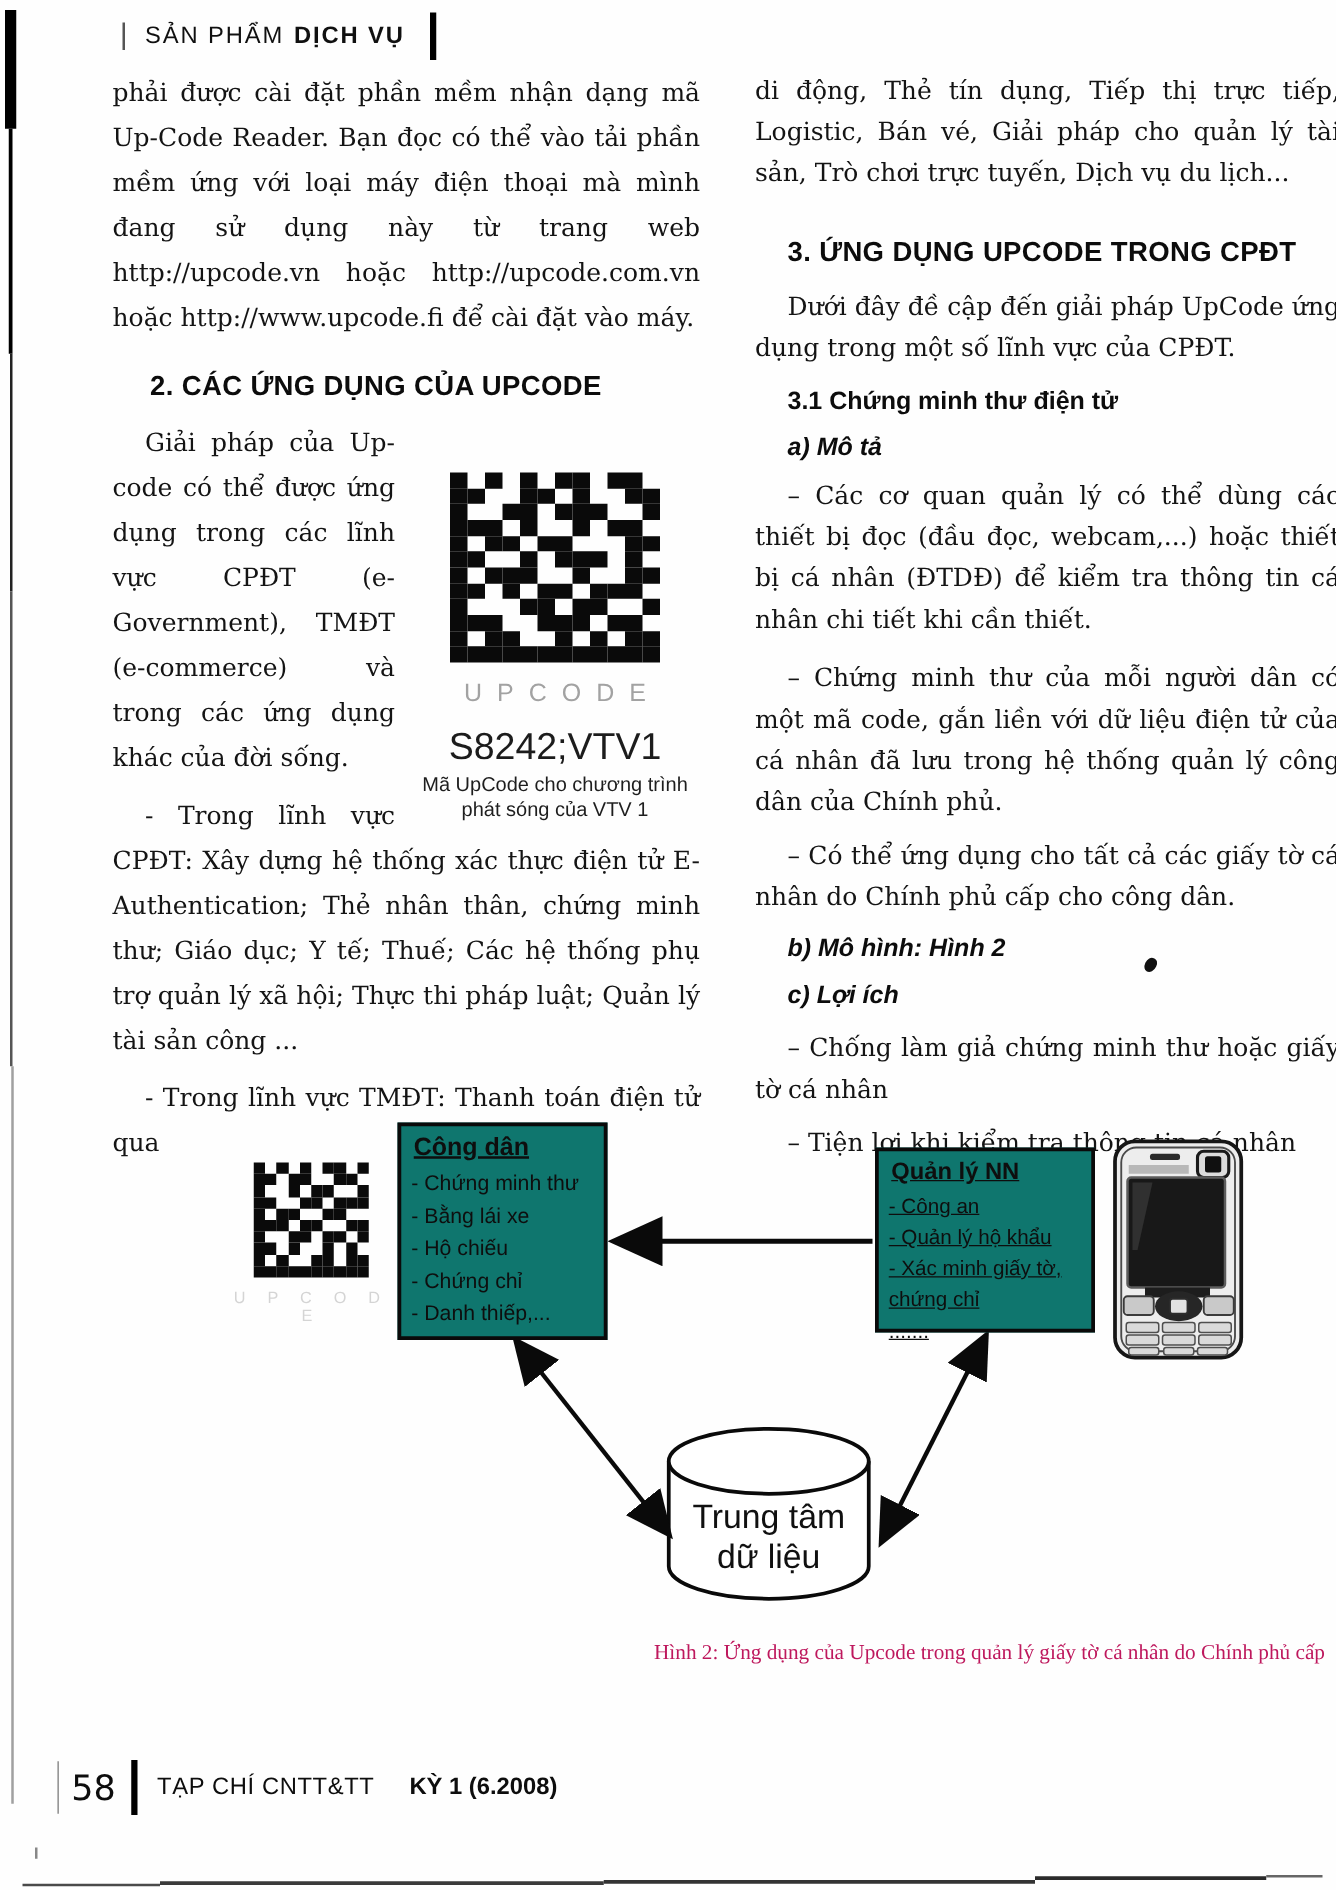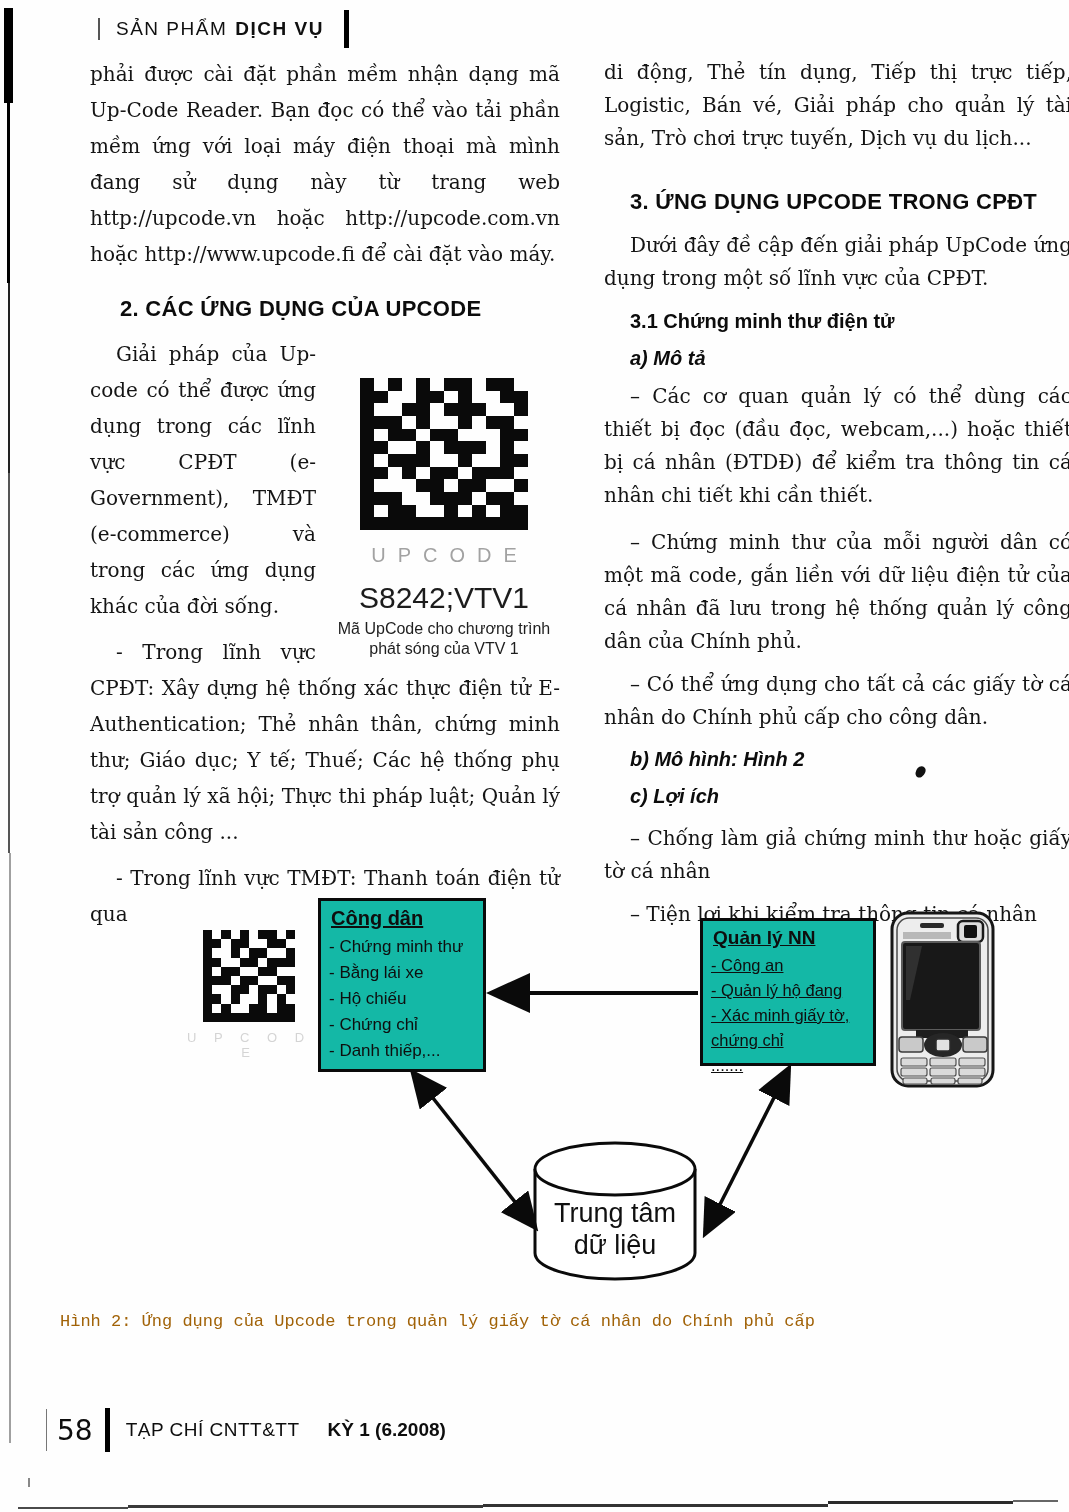--- a/index.html
+++ b/index.html
@@ -34,35 +34,35 @@
   .matrix > div.bk{background:#0a0a0a;}
   .m-big{width:168px;height:152px;}
   .m-small{width:92px;height:92px;}
   .upbrand{margin-top:14px;font-family:"Liberation Sans",sans-serif;font-size:20px;
            color:#939393;letter-spacing:12px;padding-left:12px;opacity:.85;}
   .upcode-id{margin-top:14px;font-family:"Liberation Sans",sans-serif;font-size:30px;color:#1c1c1c;}
   .upcap{margin-top:4px;font-family:Liberation Sans, sans-serif;font-size:16px;line-height:20px;color:#1e1e1e;}
   
   .fig2{position:absolute;left:0;top:880px;width:1069px;height:475px;}
   .fig2 svg.layer{position:absolute;left:0;top:0;}
-  .dbox{position:absolute;background:#14b8a6;border:3px solid #0a0a0a;
+  .dbox{position:absolute;background:#0f766e;border:3px solid #0a0a0a;
         font-family:"Liberation Sans",sans-serif;color:#0e0e0e;}
   .dbox .ttl{font-weight:bold;text-decoration:underline;font-size:20px;margin:6px 0 4px 10px;}
   .dbox .li{font-size:17px;line-height:26px;margin-left:8px;}
   .box-citizen{left:318px;top:18px;width:162px;height:168px;}
   .box-gov{left:700px;top:38px;width:170px;height:142px;}
   .box-gov .ttl{font-size:19px;}
   .box-gov .li{font-size:16.5px;line-height:25px;text-decoration:underline;}
   .smallcode{position:absolute;left:203px;top:50px;}
   .smallbrand{position:absolute;left:185px;top:150px;width:128px;text-align:center;
               font-family:"Liberation Sans",sans-serif;font-size:13px;letter-spacing:7px;
               color:#b9b9b9;opacity:.6;}
   .phone{position:absolute;left:886px;top:30px;}
-  .figcap{position:absolute;left:60px;top:432px;width:1000px;text-align:left;
-          font-family:Liberation Mono, monospace;font-size:17px;color:#a16207;}
+  .figcap{position:absolute;left:60px;top:432px;width:1000px;text-align:right;
+          font-family:Liberation Serif, serif;font-size:17px;color:#be185d;}
   .blot{position:absolute;left:916px;top:766px;width:9px;height:12px;background:#111;
         border-radius:50% 40% 55% 45%;transform:rotate(25deg);}
   
   .footer{position:absolute;left:46px;top:1408px;display:flex;align-items:center;
           font-family:"Liberation Sans",sans-serif;color:#0d0d0d;}
   .footer .thin{width:1px;height:42px;background:#777;margin-right:10px;}
   .footer .num{font-family:"DejaVu Sans",sans-serif;font-size:28px;}
   .footer .bar{width:5px;height:44px;background:#000;margin:0 16px 0 12px;}
   .footer .jt{font-size:19px;letter-spacing:.5px;}
   .footer .issue{font-weight:bold;margin-left:8px;font-size:19px;padding-left:20px;}
@@ -400,21 +400,21 @@
           <div class="li">- Hộ chiếu</div>
           <div class="li">- Chứng chỉ</div>
           <div class="li">- Danh thiếp,...</div>
         </div>
     </div>
 
     <div class="dbox box-gov">
       <div class="ttl">Quản lý NN</div>
       <div>
           <div class="li">- Công an</div>
-          <div class="li">- Quản lý hộ đang</div>
+          <div class="li">- Quản lý hộ khẩu</div>
           <div class="li">- Xác minh giấy tờ, chứng chỉ</div>
           <div class="li">.......</div>
         </div>
     </div>
 
     <svg class="phone" width="116" height="180" viewBox="0 0 116 180">
       <rect x="6" y="3" width="101" height="173" rx="16" fill="#ededed" stroke="#161616" stroke-width="3"></rect>
       <rect x="11" y="8" width="91" height="163" rx="12" fill="none" stroke="#4a4a4a" stroke-width="1.5"></rect>
       <rect x="72" y="11" width="25" height="21" rx="5" fill="#dcdcdc" stroke="#1a1a1a" stroke-width="2.5"></rect>
       <rect x="78" y="15" width="13" height="13" rx="2" fill="#101010"></rect>

